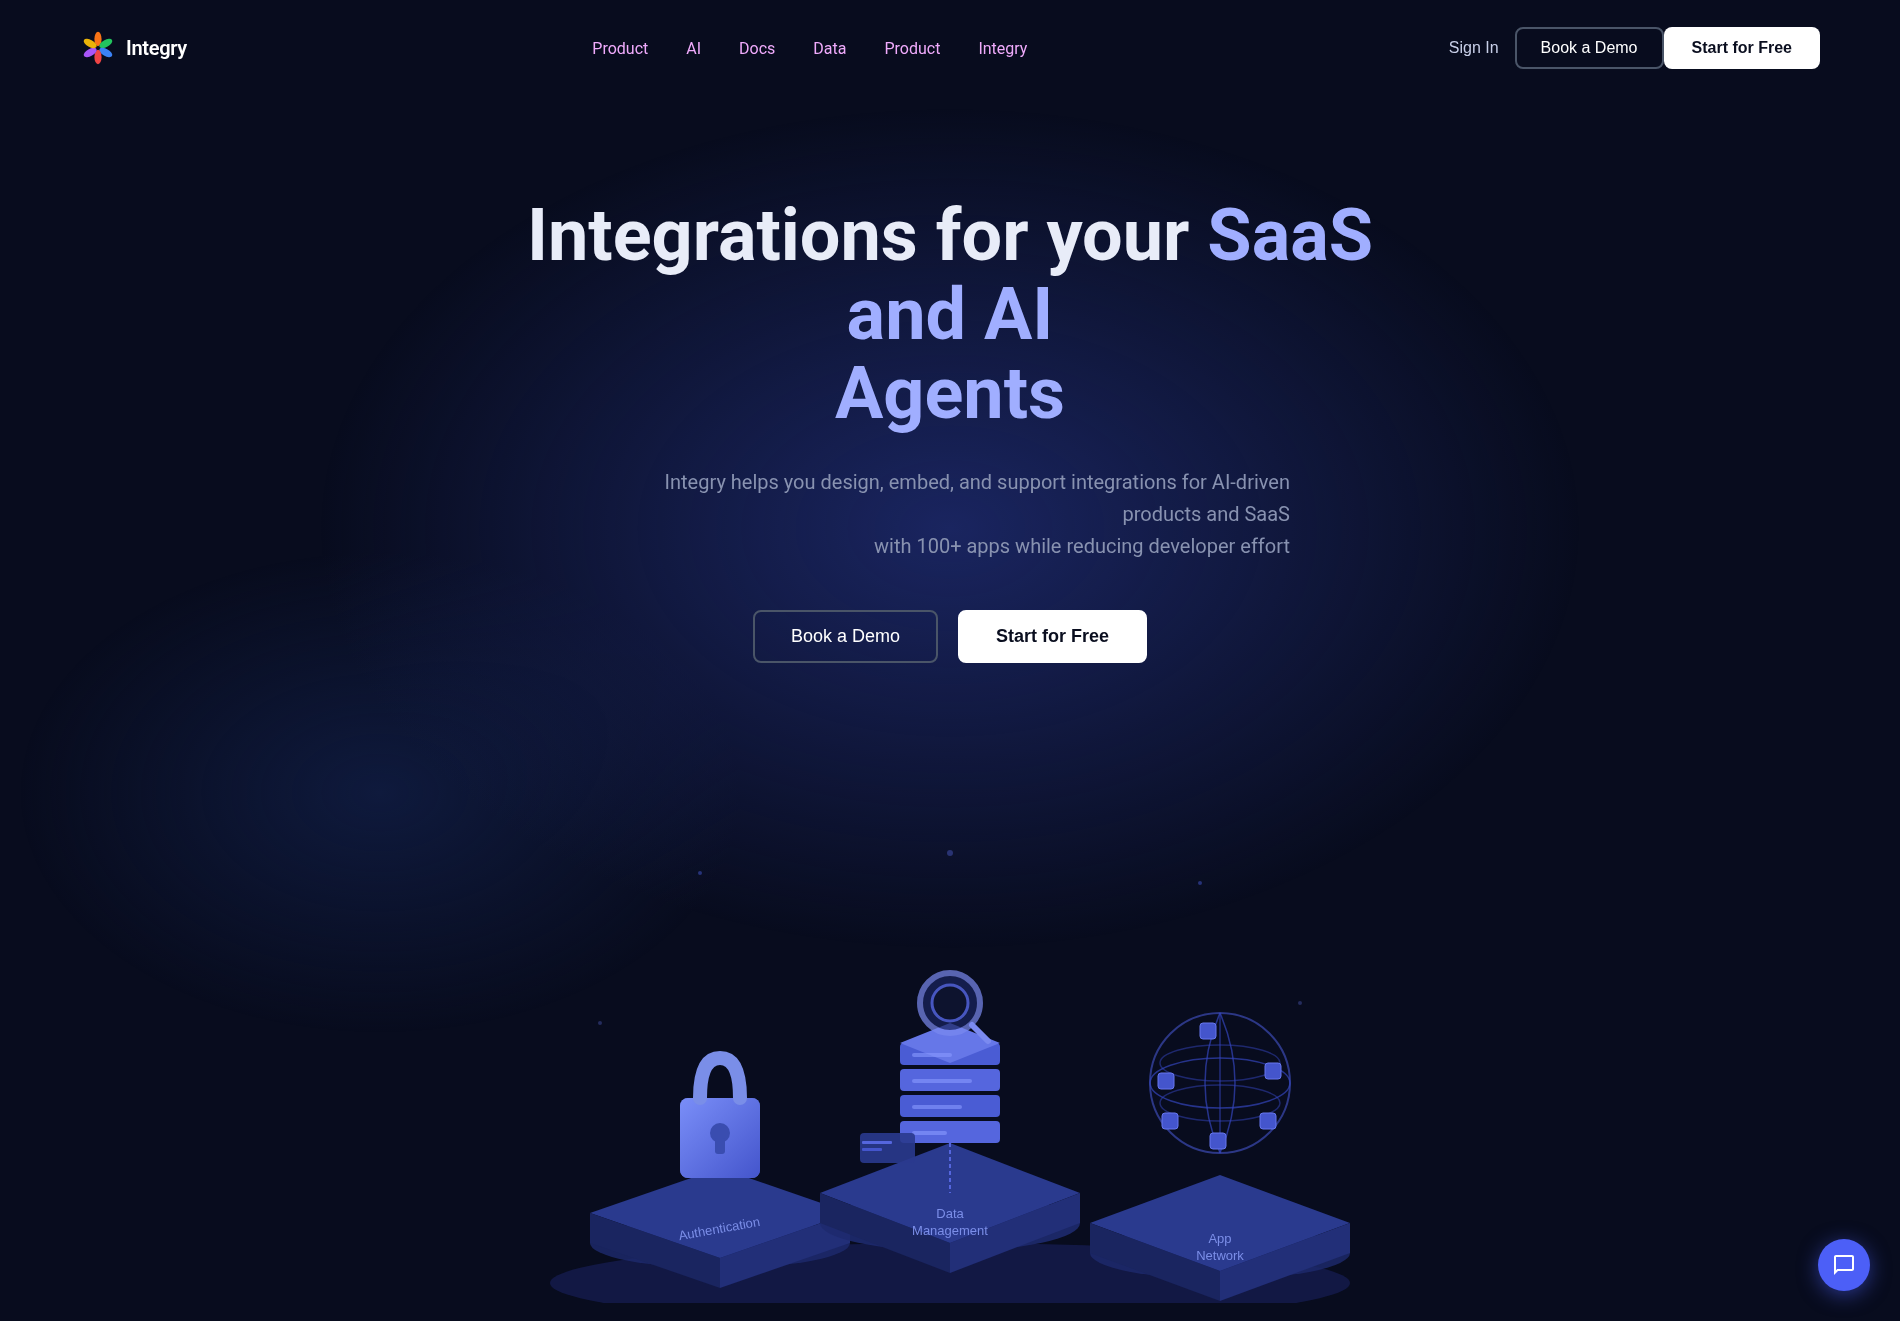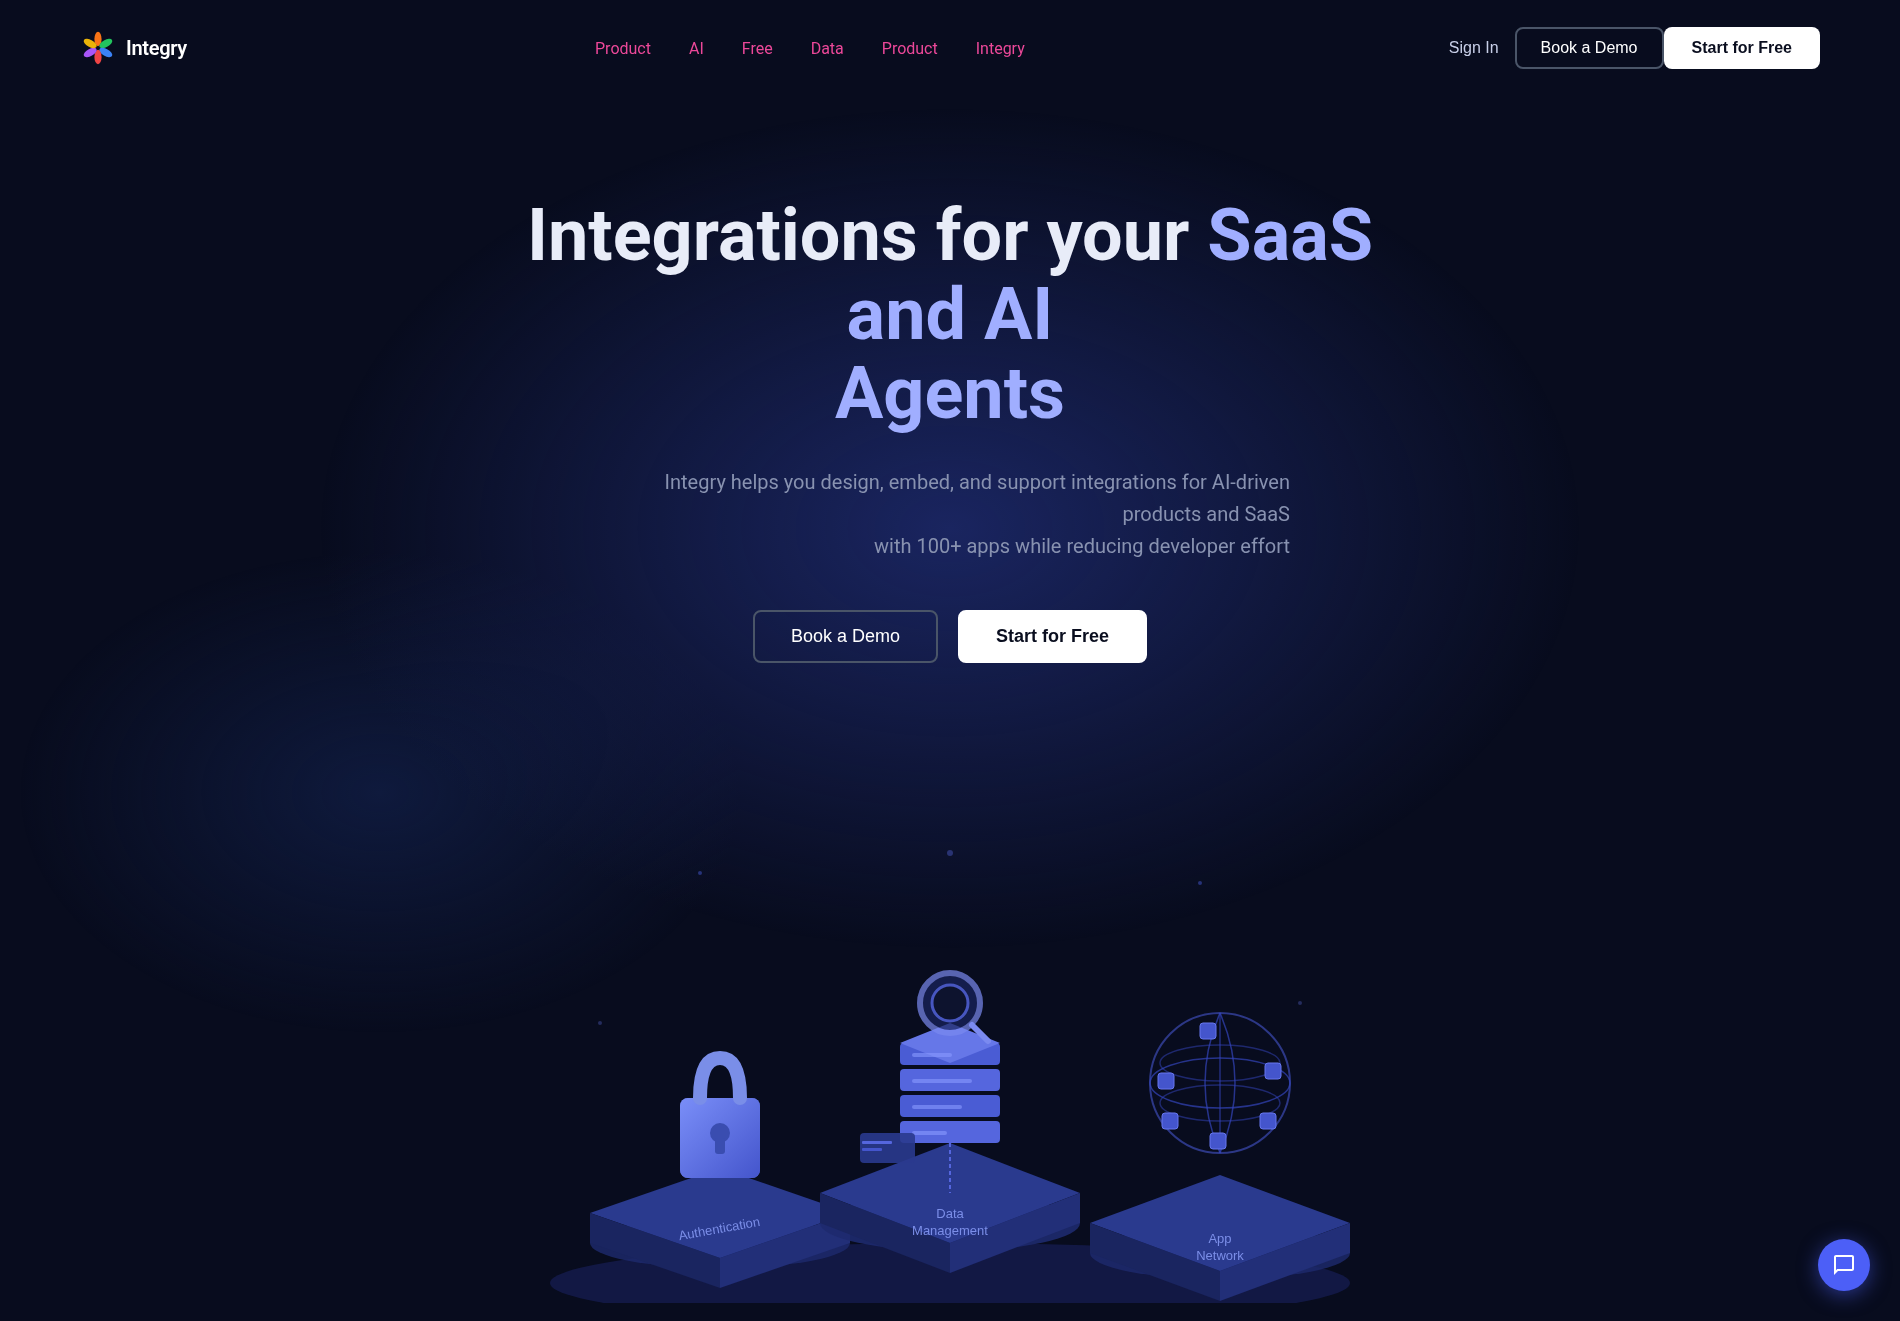--- a/index.html
+++ b/index.html
@@ -56,21 +56,21 @@
     }
 
     .nav-links {
       display: flex;
       align-items: center;
       gap: 6px;
       list-style: none;
     }
 
     .nav-links li a {
-      color: #ec4899;
+      color: #f0abfc;
       text-decoration: none;
       font-size: 16px;
       font-weight: 400;
       padding: 8px 16px;
       border-radius: 6px;
       transition: color 0.2s;
     }
 
     .nav-actions {
       display: flex;
@@ -230,21 +230,21 @@
       <ellipse cx="20" cy="10" rx="4" ry="8" fill="#ef4444" transform="rotate(180 20 20)"></ellipse>
       <ellipse cx="20" cy="10" rx="4" ry="8" fill="#a855f7" transform="rotate(240 20 20)"></ellipse>
       <ellipse cx="20" cy="10" rx="4" ry="8" fill="#eab308" transform="rotate(300 20 20)"></ellipse>
     </svg>
     <span class="logo-text">Integry</span>
   </a>
 
   <ul class="nav-links">
     <li><a href="#">Product</a></li>
     <li><a href="#">AI</a></li>
-    <li><a href="#">Free</a></li>
+    <li><a href="#">Docs</a></li>
     <li><a href="#">Data</a></li>
     <li><a href="#">Product</a></li>
     <li><a href="#">Integry</a></li>
   </ul>
 
   <div class="nav-actions">
     <button class="btn-sign-in">Sign In</button>
     <button class="btn-demo">Book a Demo</button>
     <button class="btn-start">Start for Free</button>
   </div>

